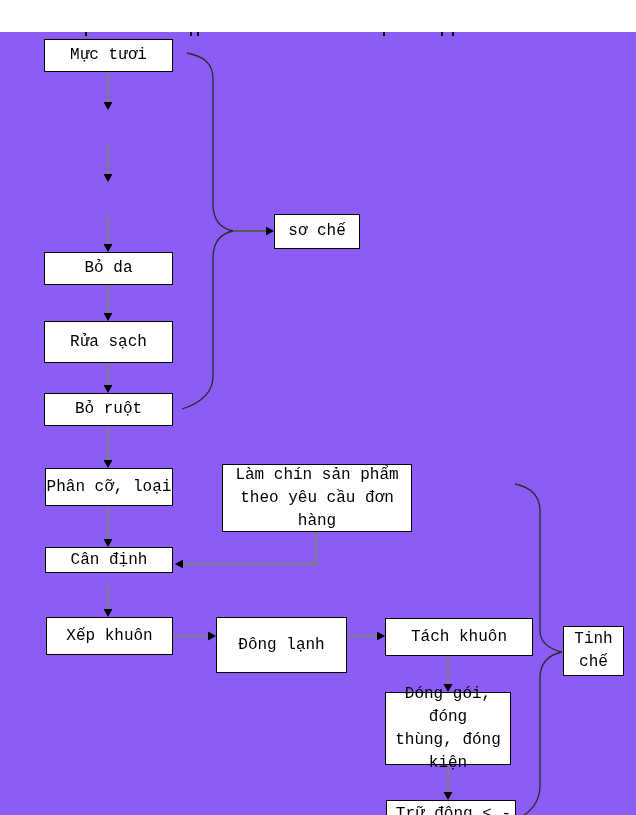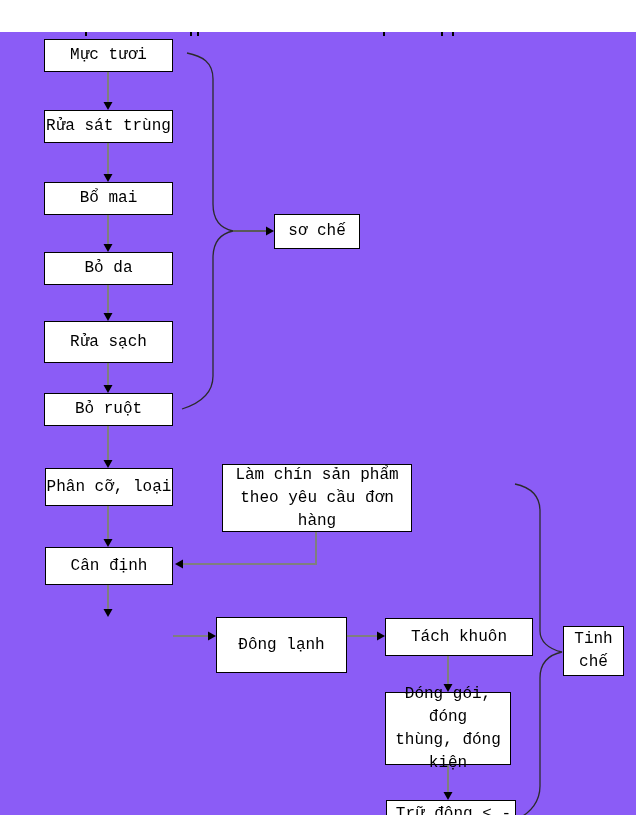--- a/index.html
+++ b/index.html
@@ -88,48 +88,45 @@
         <polygon points="266,194.5 266,203.5 274,199" stroke="none"></polygon>
     </g>
 
     <path d="M 515 452 C 529 455, 540 463, 540 479 L 540 599 C 540 609, 548 617, 562 620 C 548 623, 540 631, 540 646 L 540 754 C 540 769, 531 781, 517 787" fill="none" stroke="#2b2b2b" stroke-width="1.3"></path>
   </svg>
 
   <div class="node" style="left:44px;top:7px;width:129px;height:33px;">
     <span>Mực tươi</span>
   </div>
 
-  <div class="node" style="left:44px;top:78px;width:129px;height:33px;">
-    <span>Rửa sát trùng</span>
-  </div>
 
-  <div class="node" style="left:44px;top:150px;width:129px;height:33px;">
-    <span>Bổ mai</span>
-  </div>
 
   <div class="node" style="left:44px;top:220px;width:129px;height:33px;">
     <span>Bỏ da</span>
   </div>
 
   <div class="node" style="left:44px;top:289px;width:129px;height:42px;">
     <span>Rửa sạch</span>
   </div>
 
   <div class="node" style="left:44px;top:361px;width:129px;height:33px;">
     <span>Bỏ ruột</span>
   </div>
 
   <div class="node" style="left:45px;top:436px;width:128px;height:38px;">
     <span>Phân cỡ, loại</span>
   </div>
 
-  <div class="node" style="left:45px;top:515px;width:128px;height:38px;text-align:right;">
+  <div class="node" style="left:45px;top:515px;width:128px;height:26px;text-align:right;">
     <span>Cân định</span>
   </div>
 
+  <div class="node" style="left:46px;top:585px;width:127px;height:38px;">
+    <span>Xếp khuôn</span>
+  </div>
 
   <div class="node" style="left:216px;top:585px;width:131px;height:56px;">
     <span>Đông lạnh</span>
   </div>
 
   <div class="node" style="left:385px;top:586px;width:148px;height:38px;">
     <span>Tách khuôn</span>
   </div>
 
   <div class="node" style="left:385px;top:660px;width:126px;height:73px;">

